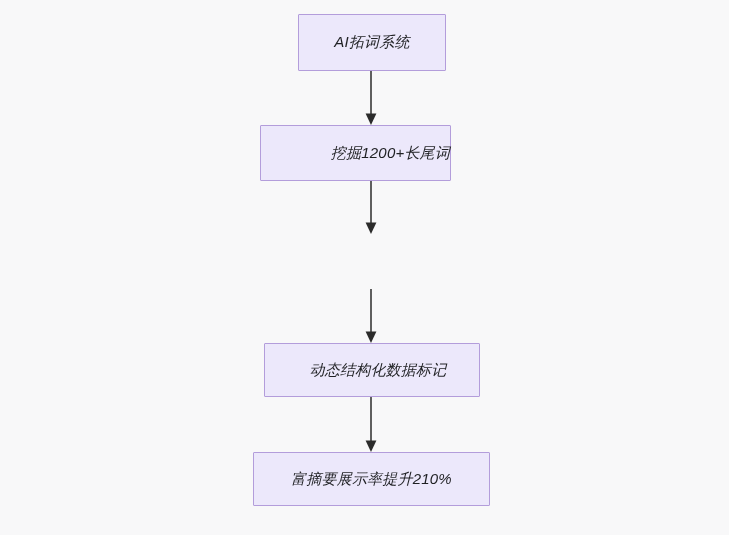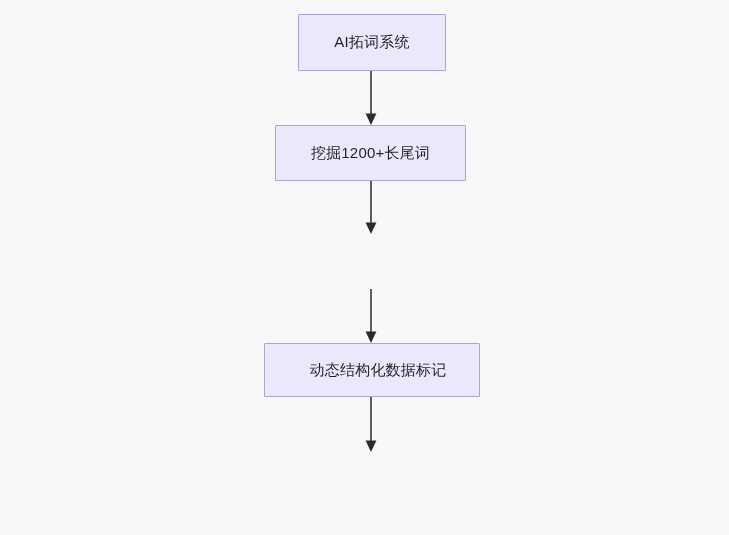--- a/index.html
+++ b/index.html
@@ -12,20 +12,21 @@
     height: 535px;
     background: #f8f8f9;
     font-family: "Liberation Sans", "DejaVu Sans", sans-serif;
     overflow: hidden;
   }
 
   #flow-canvas {
     position: relative;
     width: 729px;
     height: 535px;
+    font-style: italic;
   }
 
   
   .node {
     position: absolute;
     box-sizing: border-box;
     background: #ece8fb;
     border: 1.5px solid #b39ddb;
     border-radius: 1px;
     display: flex;
@@ -37,21 +38,21 @@
     color: #1f2023;
     font-size: 15px;
     line-height: 1.25;
     letter-spacing: 0.2px;
     white-space: nowrap;
     font-family: "Liberation Sans", "DejaVu Sans", sans-serif;
   }
 
   
   #node-1 { left: 298px; top: 14px;  width: 148px; height: 57px; }
-  #node-2 { left: 275px; top: 125px; width: 191px; height: 56px; }
+  #node-2 { left: 260px; top: 125px; width: 191px; height: 56px; justify-content: flex-end; }
   #node-3 { left: 261px; top: 234px; width: 223px; height: 55px; }
   #node-4 { left: 264px; top: 343px; width: 216px; height: 54px; padding-left: 12px; }
   #node-5 { left: 253px; top: 452px; width: 237px; height: 54px; }
 
   
   .edge {
     position: absolute;
     left: 0;
     top: 0;
     width: 729px;
@@ -102,14 +103,17 @@
 
   <div class="node" id="node-2">
     <span class="node-label">挖掘1200+长尾词</span>
   </div>
 
 
   <div class="node" id="node-4">
     <span class="node-label">动态结构化数据标记</span>
   </div>
 
+  <div class="node" id="node-5">
+    <span class="node-label">富摘要展示率提升210%</span>
+  </div>
 
 </div>
 
 </body></html>

